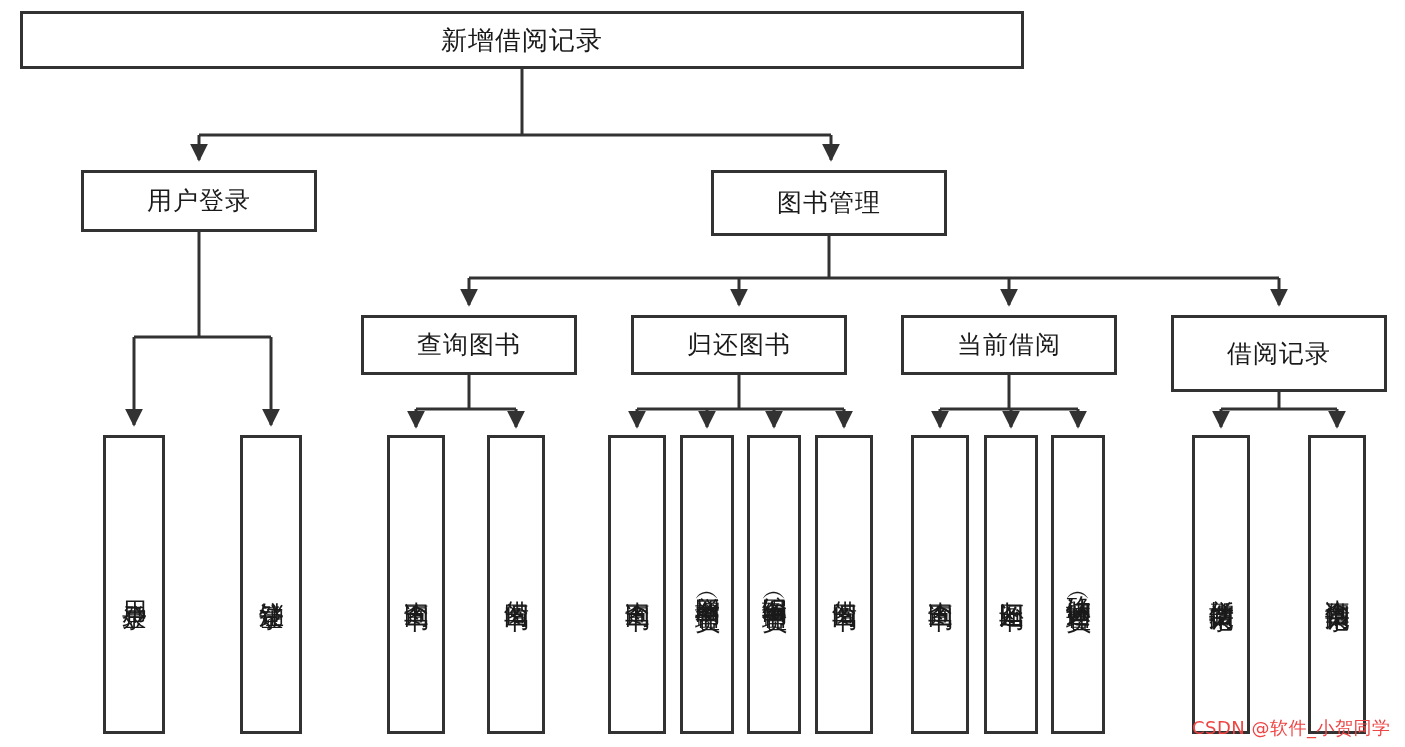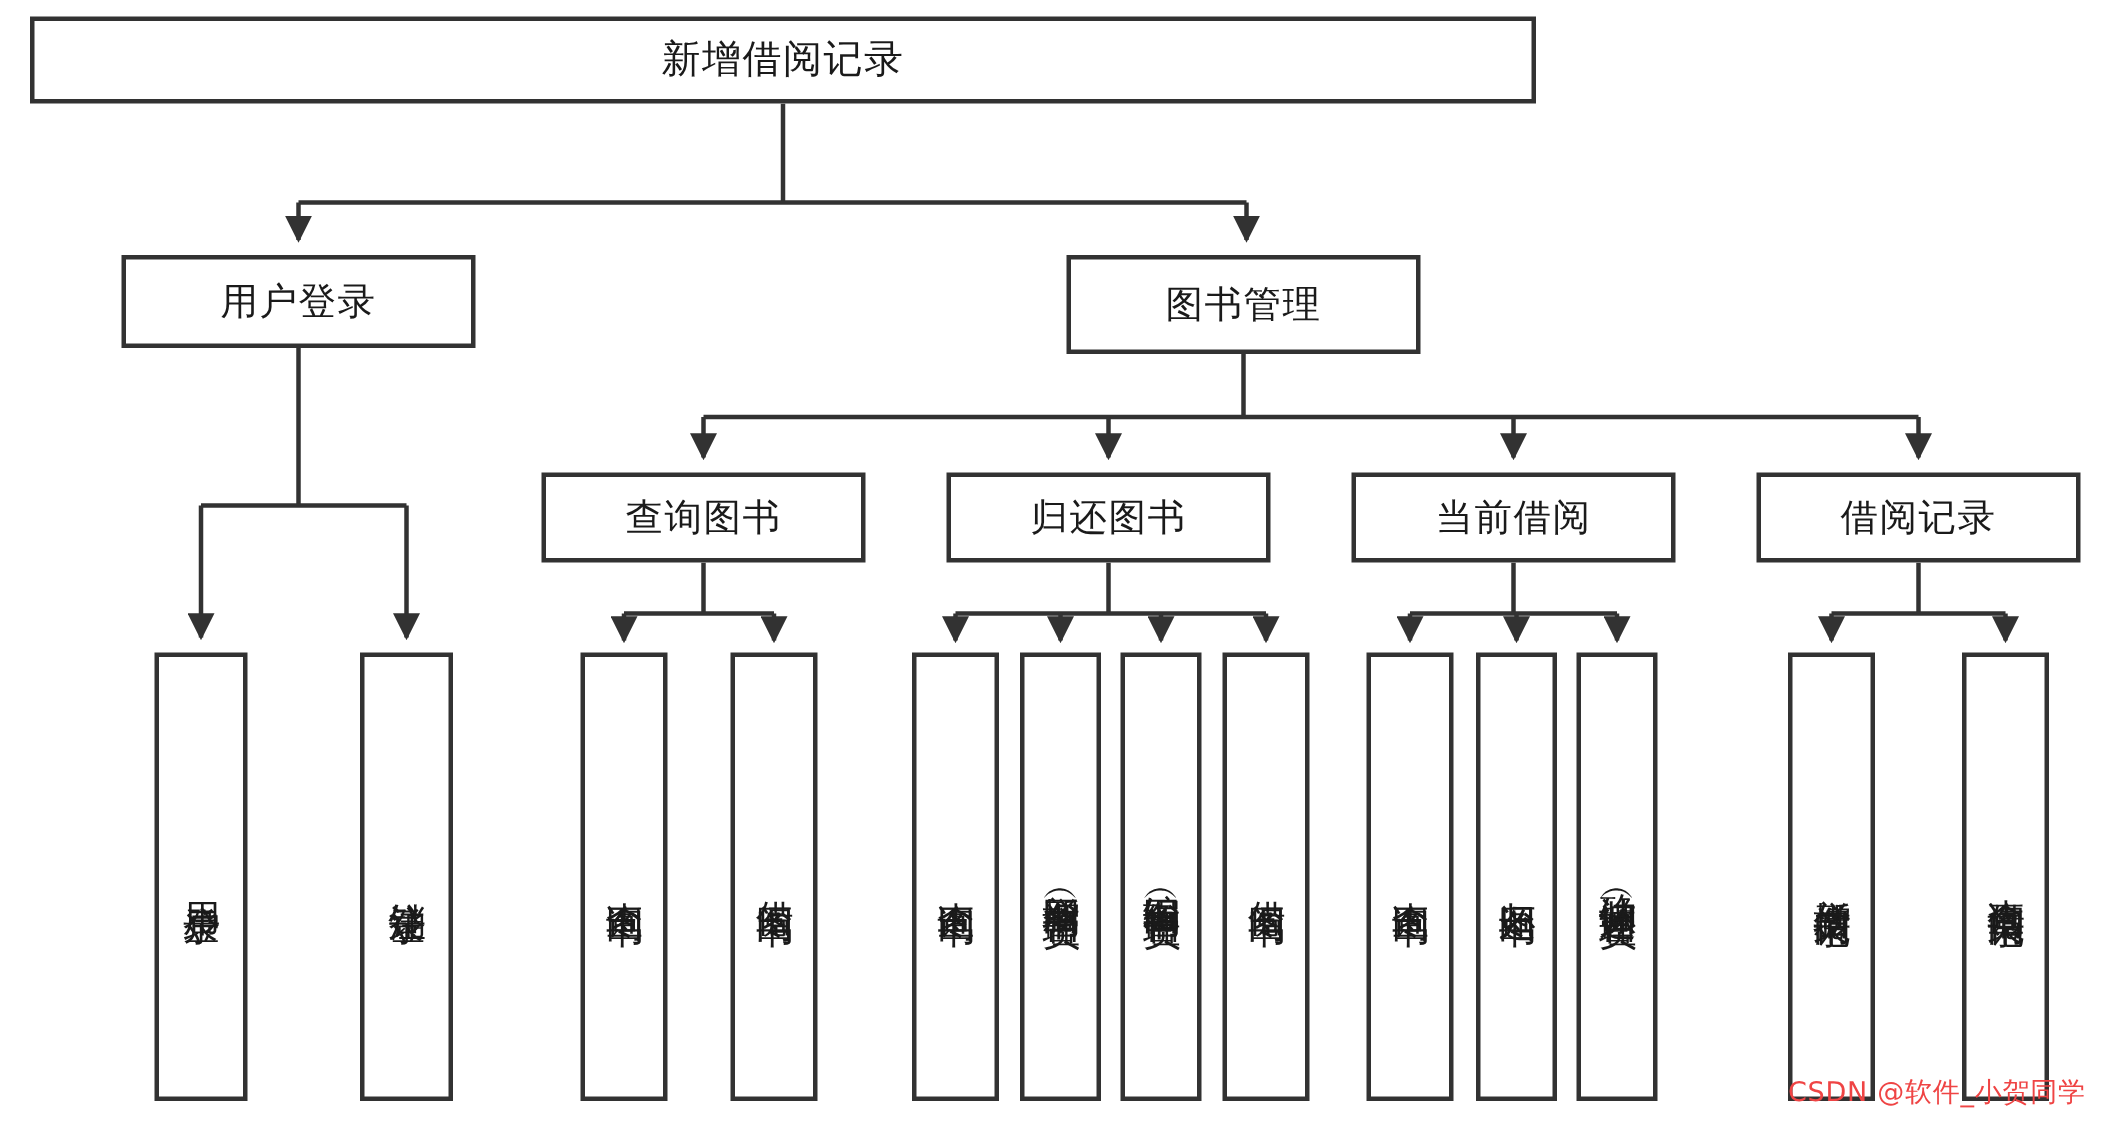--- a/index.html
+++ b/index.html
@@ -137,21 +137,21 @@
 
   <div class="node horiz" style="left:361px; top:315px; width:216px; height:60px;">
     <span>查询图书</span>
   </div>
   <div class="node horiz" style="left:631px; top:315px; width:216px; height:60px;">
     <span>归还图书</span>
   </div>
   <div class="node horiz" style="left:901px; top:315px; width:216px; height:60px;">
     <span>当前借阅</span>
   </div>
-  <div class="node horiz" style="left:1171px; top:315px; width:216px; height:60px;">
+  <div class="node horiz" style="left:1171px; top:315px; width:216px; height:77px;">
     <span>借阅记录</span>
   </div>
 
   <div class="node vert" style="left:103px; top:435px; width:62px; height:299px;">
     <span class="vtext">用户登录</span>
   </div>
   <div class="node vert" style="left:240px; top:435px; width:62px; height:299px;">
     <span class="vtext">注销登录</span>
   </div>
 

